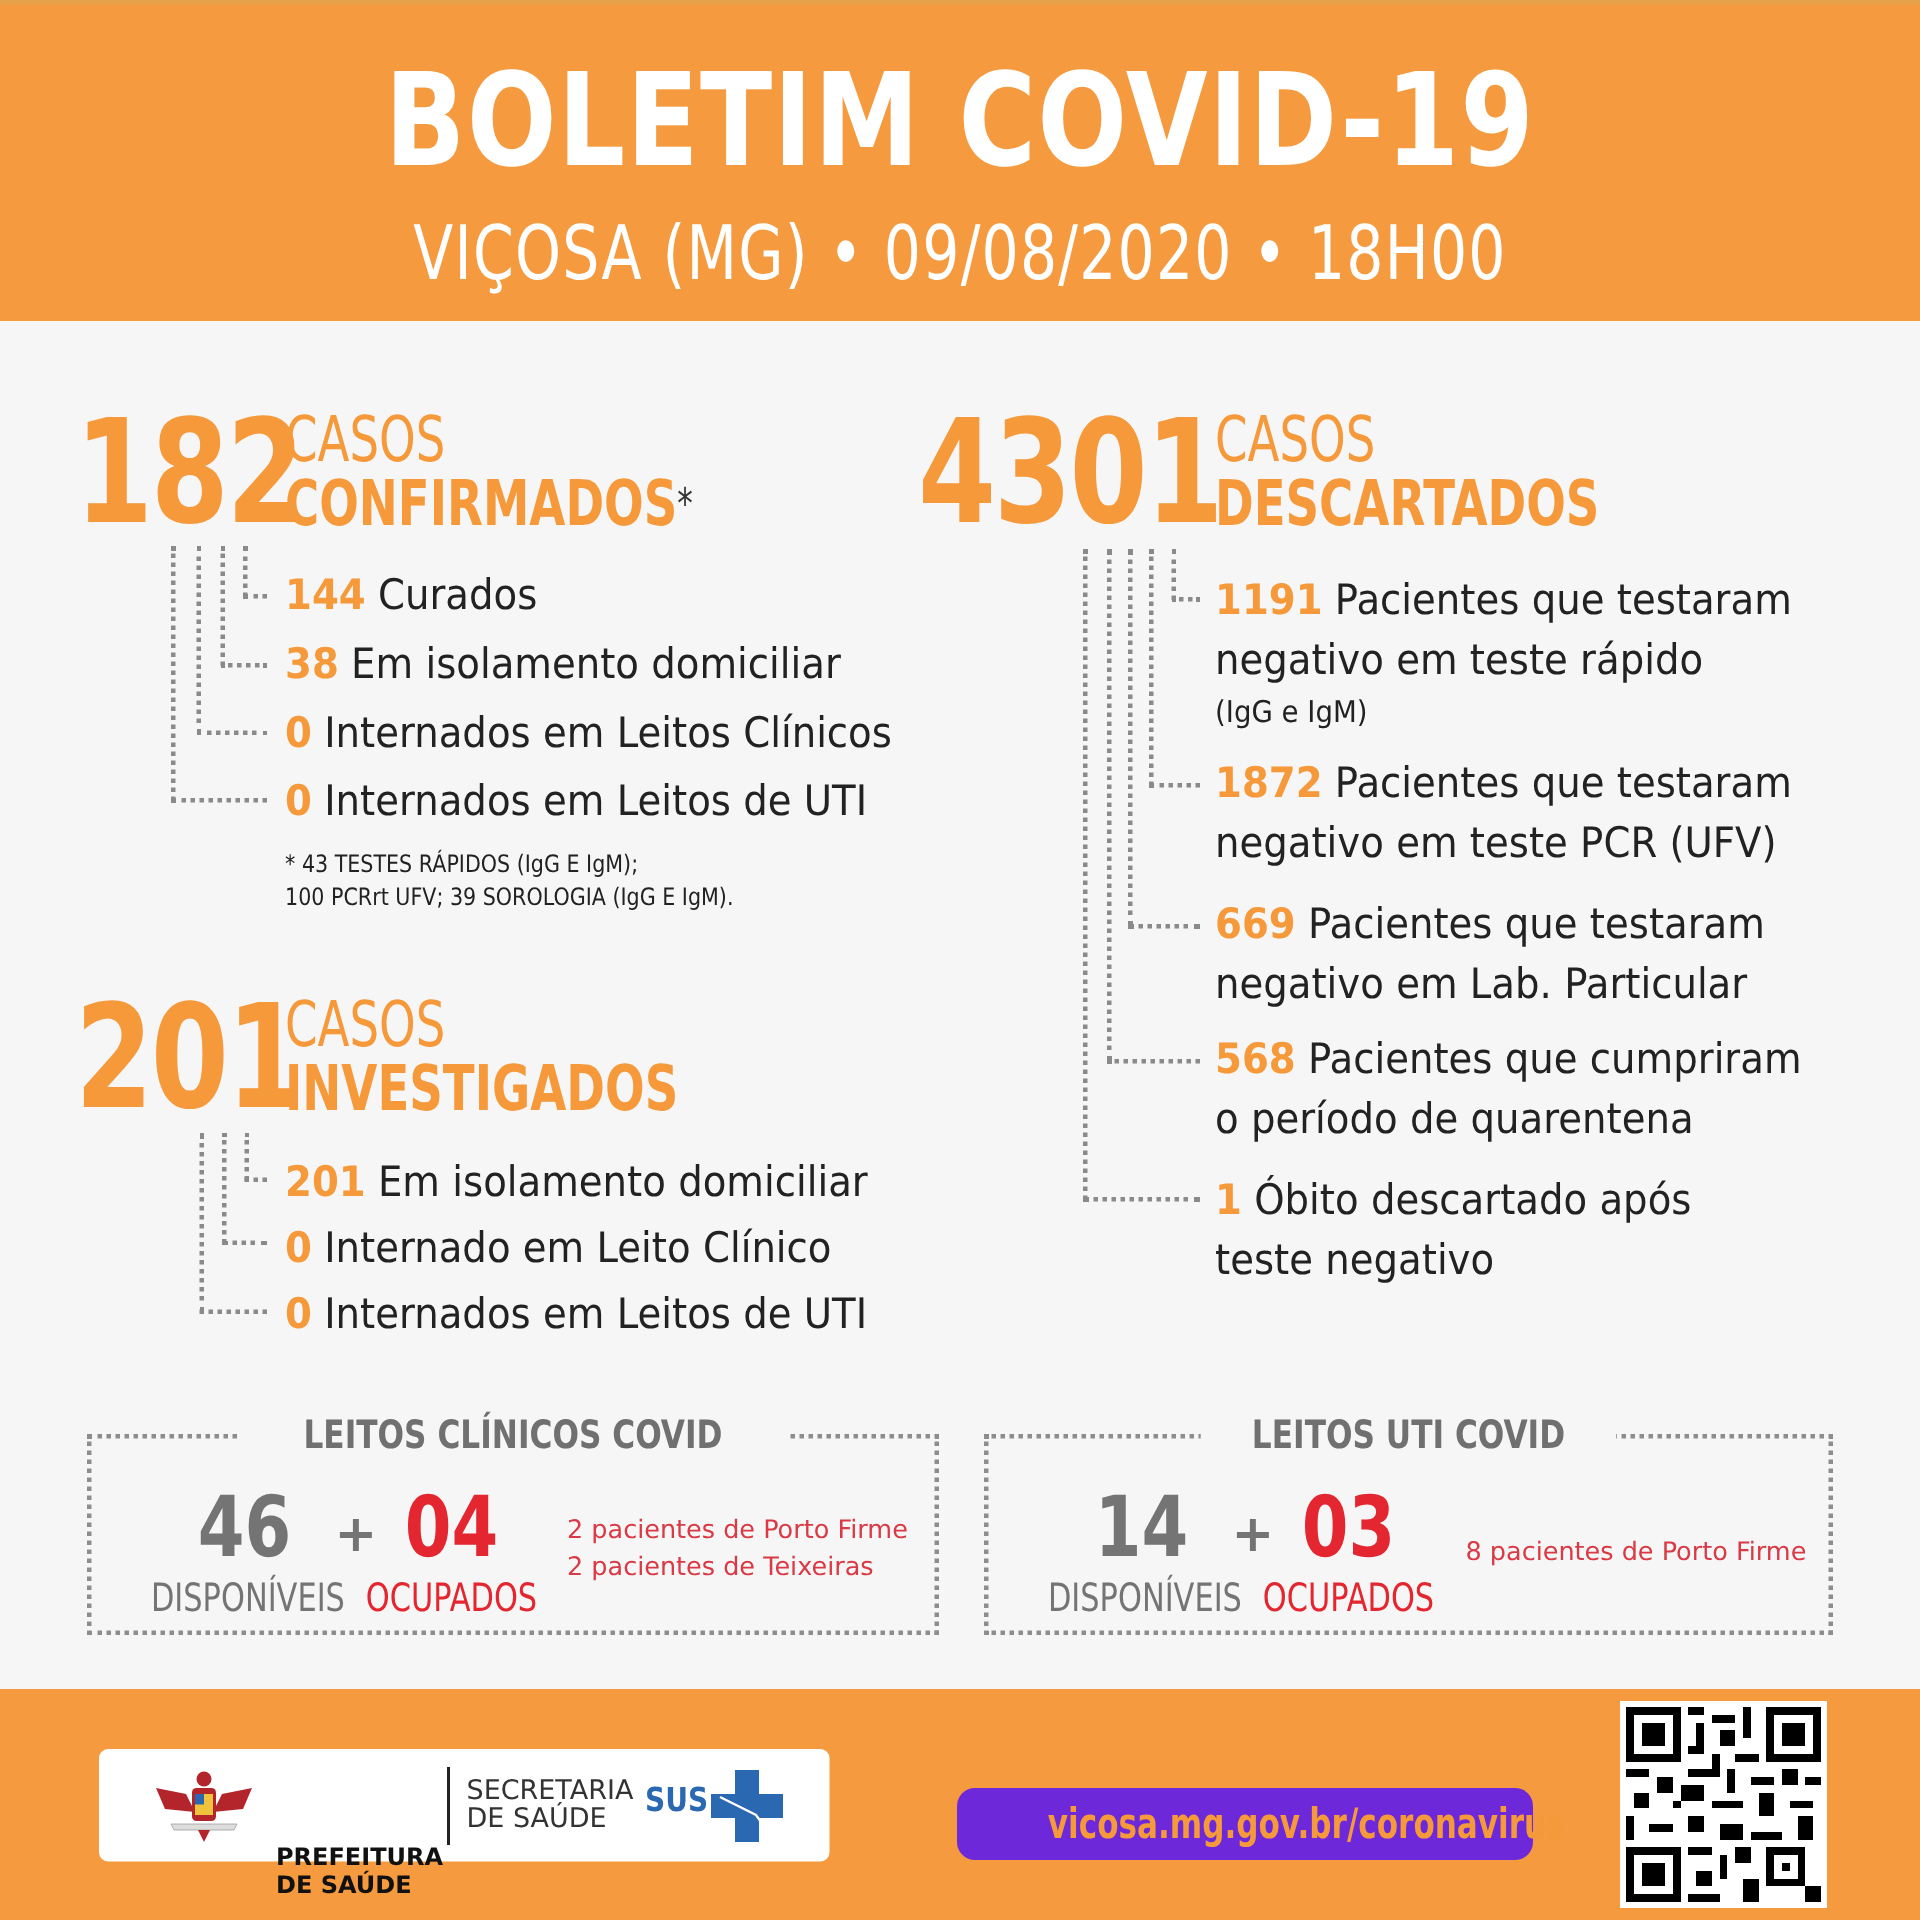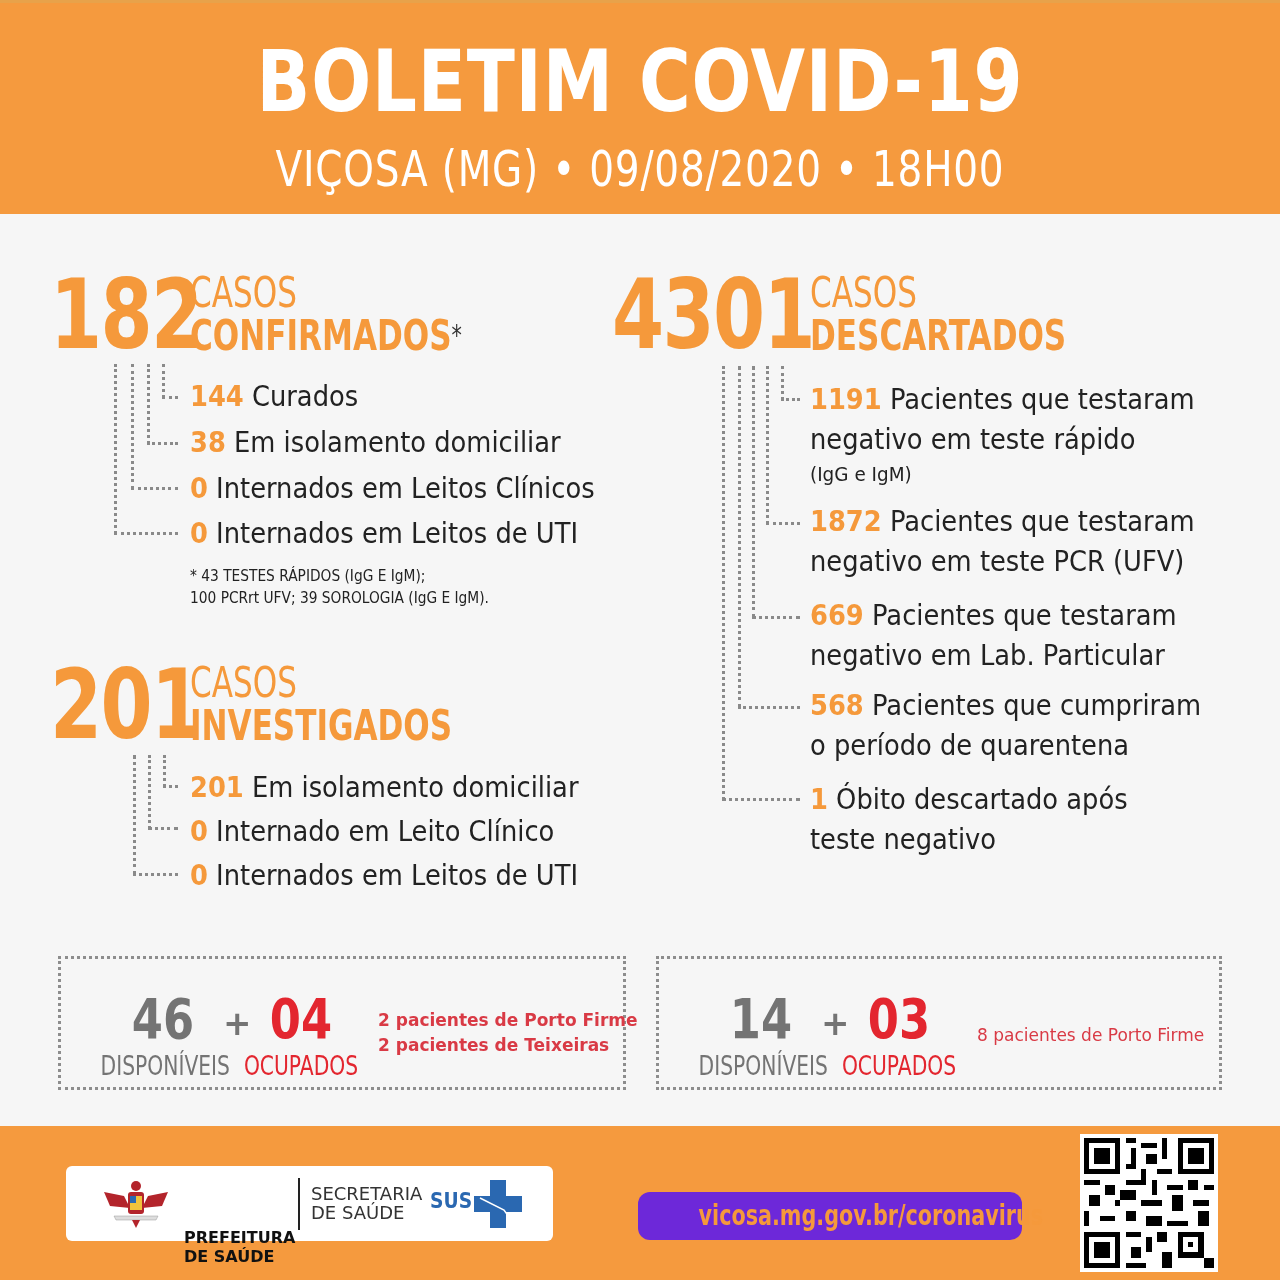--- a/index.html
+++ b/index.html
@@ -242,32 +242,34 @@
 <div class="item" style="left:810px; top:686px;">
   <div><span class="n">568</span><span> Pacientes que cumpriram</span></div>
   <div>o período de quarentena</div>
 </div>
 <div class="item" style="left:810px; top:780px;">
   <div><span class="n">1</span><span> Óbito descartado após</span></div>
   <div>teste negativo</div>
 </div>
 
 <div class="box" style="left:58px; top:956px; width:568px;">
+  <div class="box-title"><span>LEITOS CLÍNICOS COVID</span></div>
   <div class="bnum gray" style="left:42px;">46</div>
   <div class="blabel gray" style="left:22px;">DISPONÍVEIS</div>
   <div class="plus" style="left:162px;">+</div>
   <div class="bnum red" style="left:180px;">04</div>
   <div class="blabel red" style="left:160px;">OCUPADOS</div>
-  <div class="note" style="left:317px; top:49px;font-weight:bold;">
+  <div class="note" style="left:317px; top:49px;">
     <div>2 pacientes de Porto Firme</div>
     <div>2 pacientes de Teixeiras</div>
   </div>
 </div>
 
 <div class="box" style="left:656px; top:956px; width:566px;">
+  <div class="box-title"><span>LEITOS UTI COVID</span></div>
   <div class="bnum gray" style="left:42px;">14</div>
   <div class="blabel gray" style="left:22px;">DISPONÍVEIS</div>
   <div class="plus" style="left:162px;">+</div>
   <div class="bnum red" style="left:180px;">03</div>
   <div class="blabel red" style="left:160px;">OCUPADOS</div>
   <div class="note" style="left:318px; top:64px;">
     <div>8 pacientes de Porto Firme</div>
   </div>
 </div>
 

